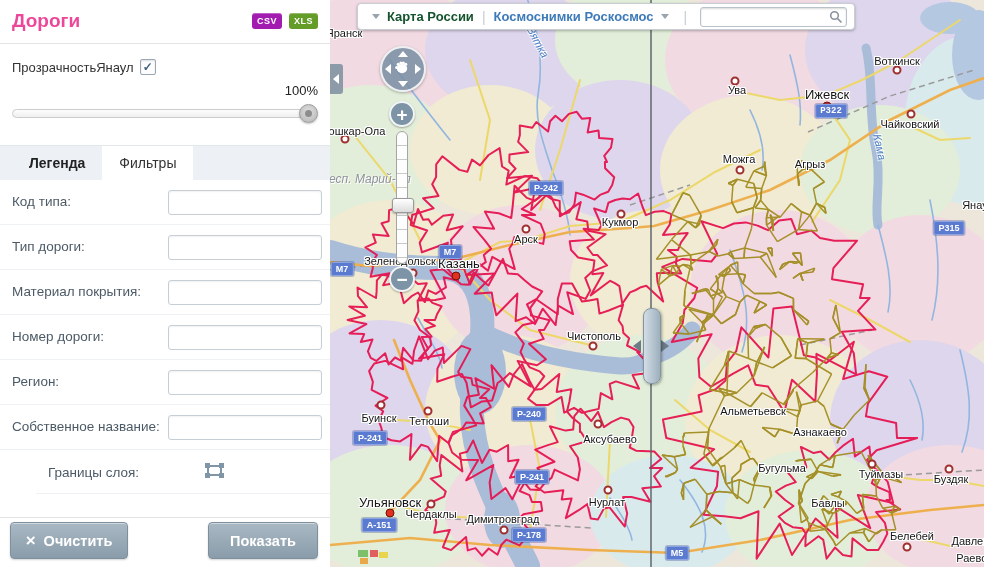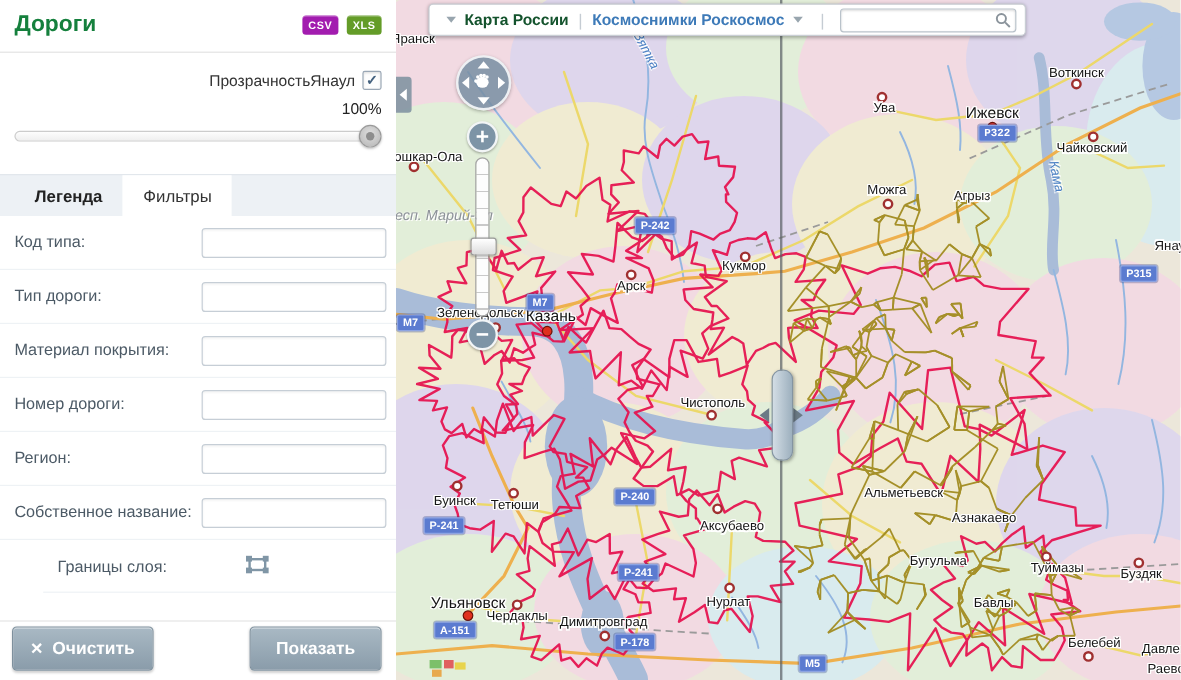--- a/index.html
+++ b/index.html
@@ -3,29 +3,29 @@
 <meta charset="utf-8">
 <style>
   html,body{margin:0;padding:0;background:#fff;}
   .app{position:relative;width:984px;height:567px;overflow:hidden;
        font-family:"Liberation Sans",sans-serif;background:#fff;}
 
   
   .panel{position:absolute;left:0;top:0;width:330px;height:567px;background:#fff;z-index:30;}
   .p-header{display:flex;justify-content:space-between;align-items:center;
             padding:10px 12px 11px 12px;border-bottom:1px solid #e3e3e3;}
-  .p-title{font-size:19px;font-weight:bold;color:#15803d;}
+  .p-title{font-size:19px;font-weight:bold;color:#ec4899;}
   .badges{display:flex;gap:7px;}
   .badge{font-size:9px;font-weight:bold;color:#fff;padding:3px 5px;border-radius:3px;
          letter-spacing:.5px;box-shadow:inset 0 1px 0 rgba(255,255,255,.3);cursor:pointer;}
   .badge.csv{background:#a21caf;text-align:center;}
   .badge.xls{background:#649c28;}
 
   .p-trans{padding:15px 12px 2px 12px;}
-  .trans-row{display:flex;justify-content:flex-end;align-items:center;font-size:13px;color:#333;}
+  .trans-row{display:flex;justify-content:flex-start;align-items:center;font-size:13px;color:#333;}
   .curtain{display:flex;align-items:center;gap:6px;}
   .checkbox{width:14px;height:14px;border:1px solid #9aa7b5;border-radius:2px;background:#fdfdfd;
             display:inline-flex;align-items:center;justify-content:center;font-size:12px;
             color:#44617e;box-shadow:inset 0 1px 2px rgba(0,0,0,.12);cursor:pointer;}
   .checkbox.checked::after{content:"✓";font-weight:bold;}
   .pct-row{text-align:right;font-size:13px;color:#222;margin-top:8px;}
   .slider{position:relative;height:20px;margin:5px 0 14px 0;}
   .slider .track{position:absolute;left:0;right:9px;top:6px;height:7px;border:1px solid #ccc;
                  border-radius:5px;background:linear-gradient(#fdfdfd,#efefef);}
   .slider .thumb{position:absolute;right:0;top:1px;width:17px;height:17px;border-radius:50%;

